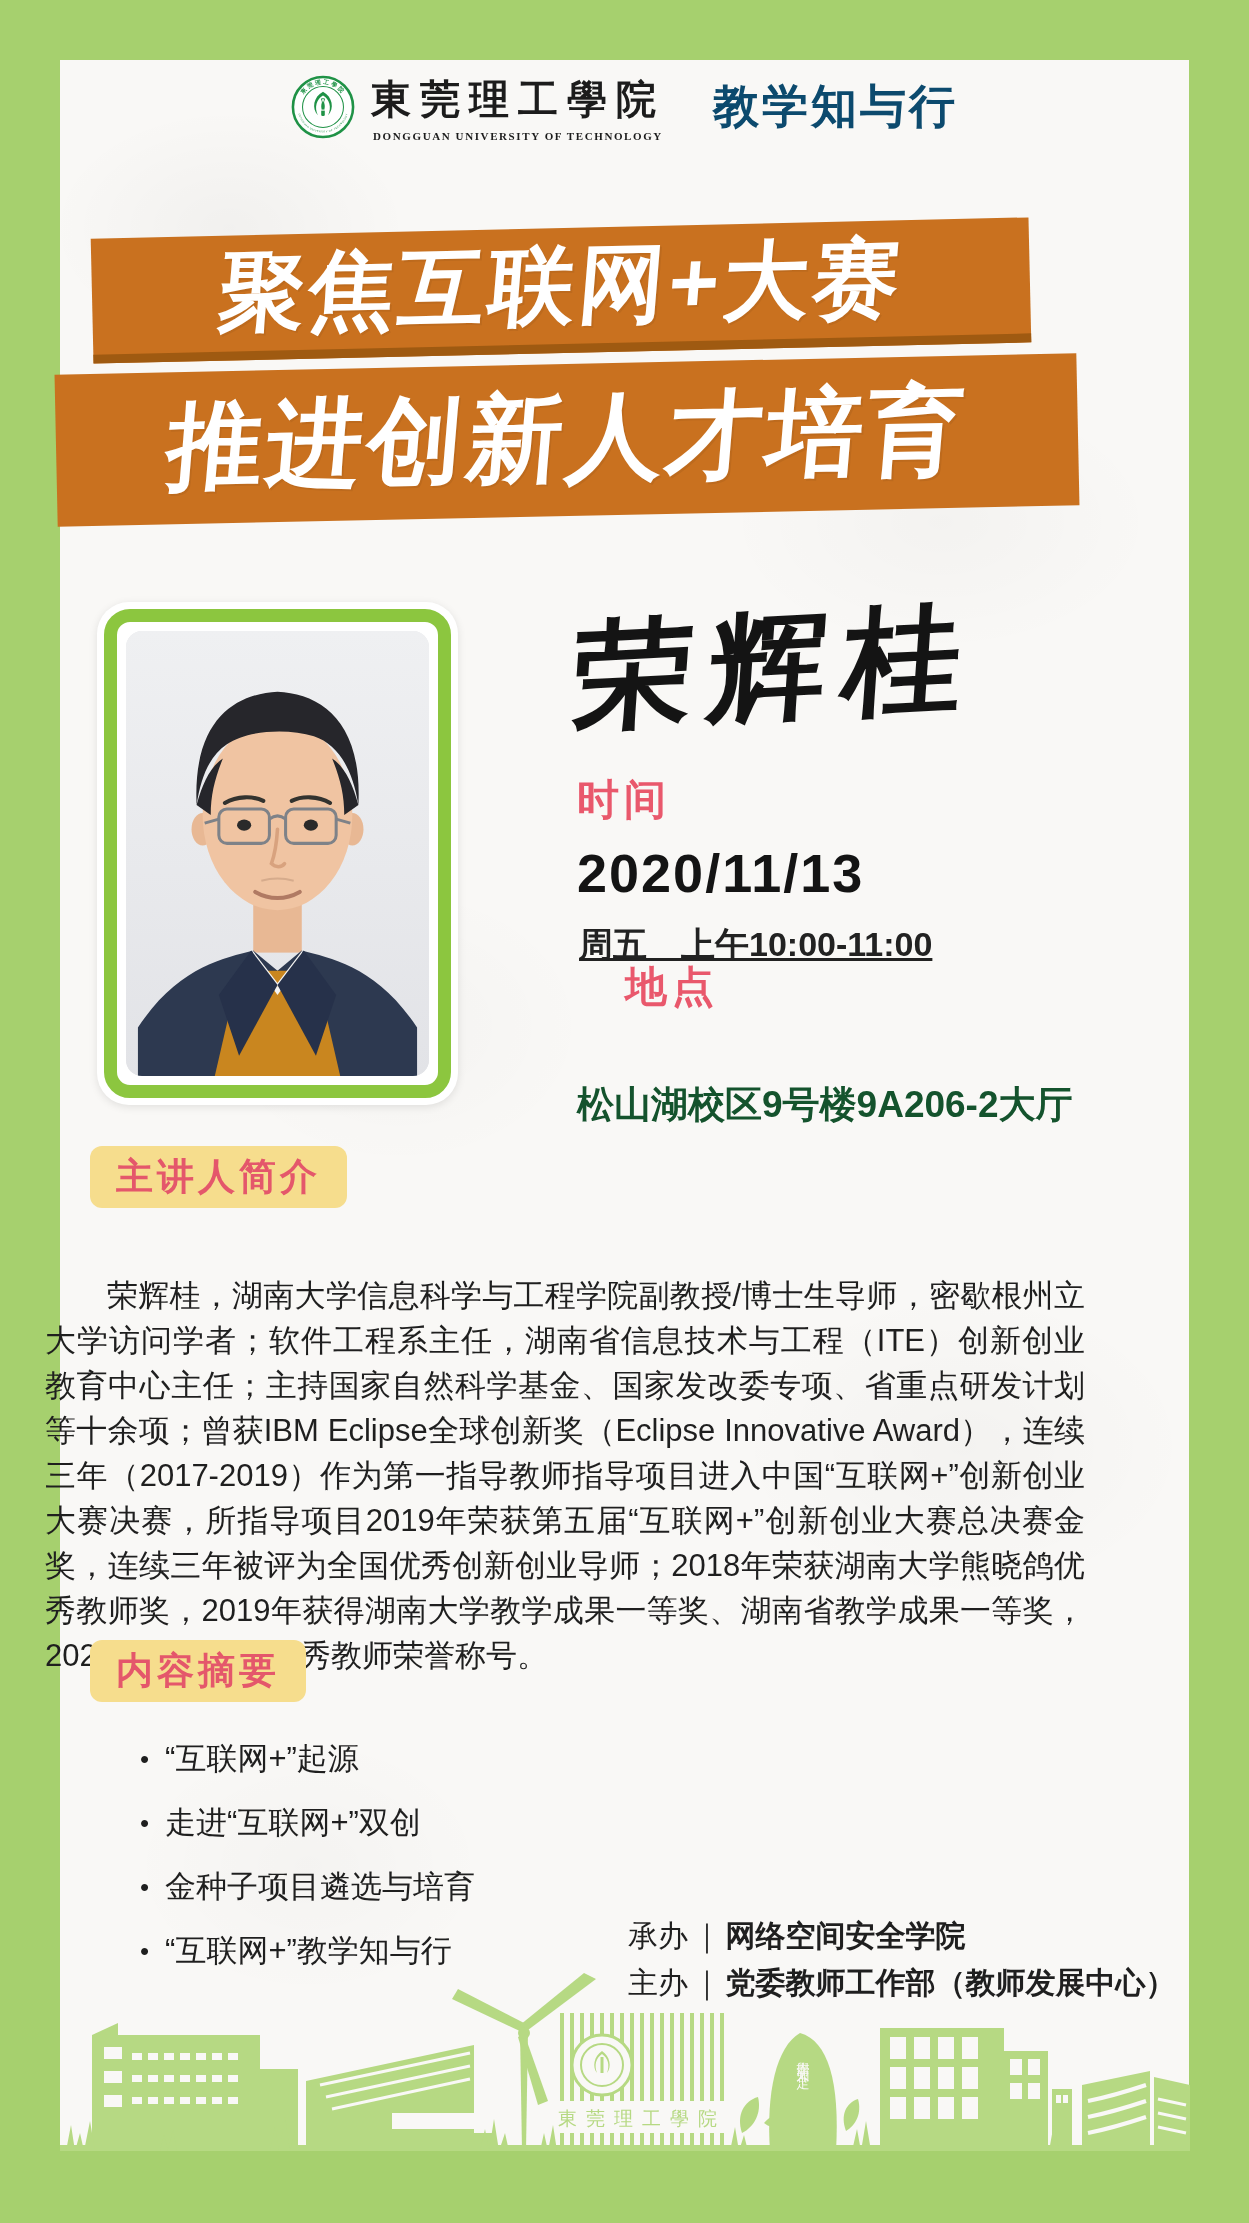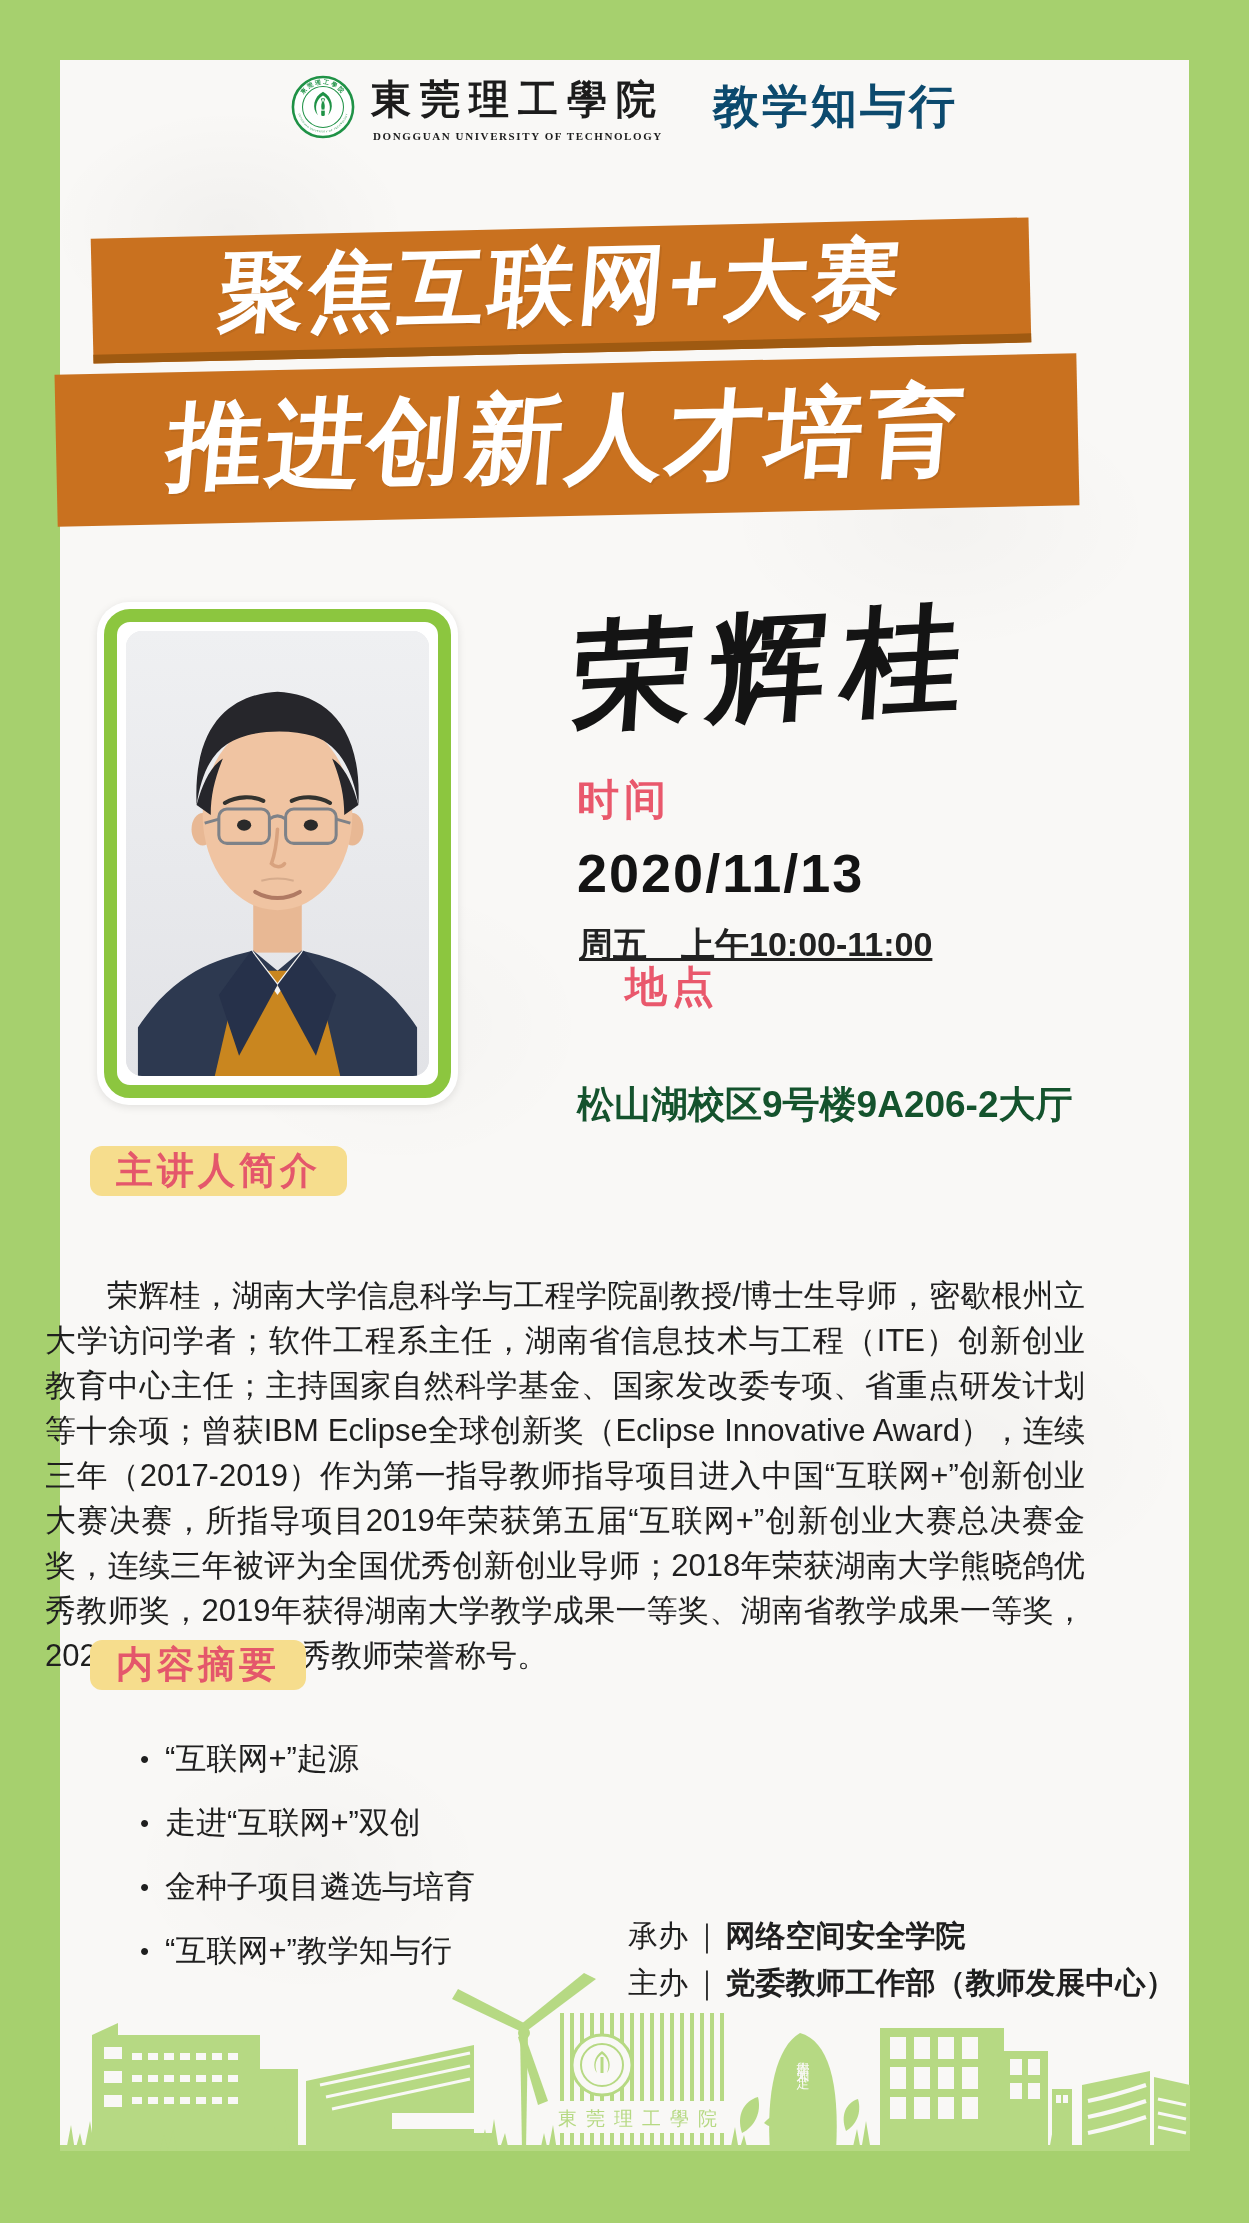--- a/index.html
+++ b/index.html
@@ -83,21 +83,21 @@
     font-size:34px;font-weight:600;color:#222;white-space:nowrap;text-decoration:underline;
   }
   .info-address{
     position:absolute;left:577px;top:1080px;
     font-size:37px;font-weight:700;color:#14532d;white-space:nowrap;
   }
   
   .badge{
     position:absolute;display:inline-block;background:#f6dd8d;color:#e4576b;
     font-size:37px;font-weight:800;letter-spacing:4px;
-    padding:0 26px;border-radius:12px;white-space:nowrap;
+    padding:6px 26px;border-radius:12px;white-space:nowrap;
   }
   .badge-profile{left:90px;top:1146px;}
   .badge-summary{left:90px;top:1640px;}
   .bio{
     position:absolute;left:45px;top:1242px;width:1040px;
     font-size:31px;line-height:45px;text-align:justify;text-indent:2em;color:#1f1f1f;
   }
   .bullets{position:absolute;left:140px;top:1738px;list-style:none;margin:0;padding:0;}
   .bullets li{
     display:flex;align-items:center;gap:16px;

